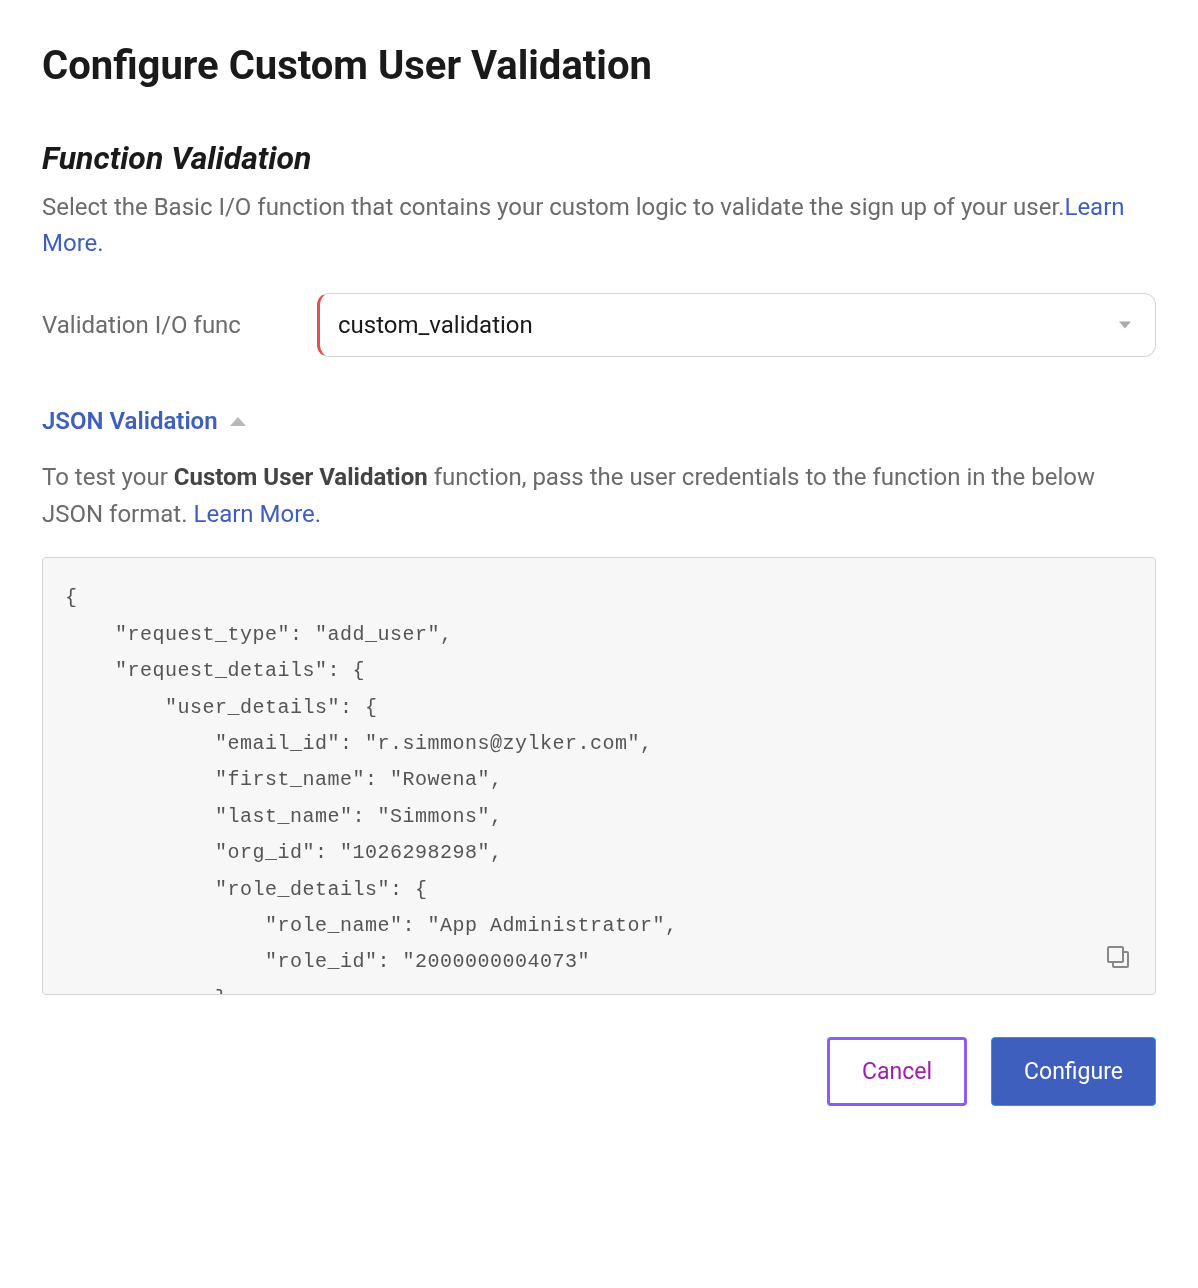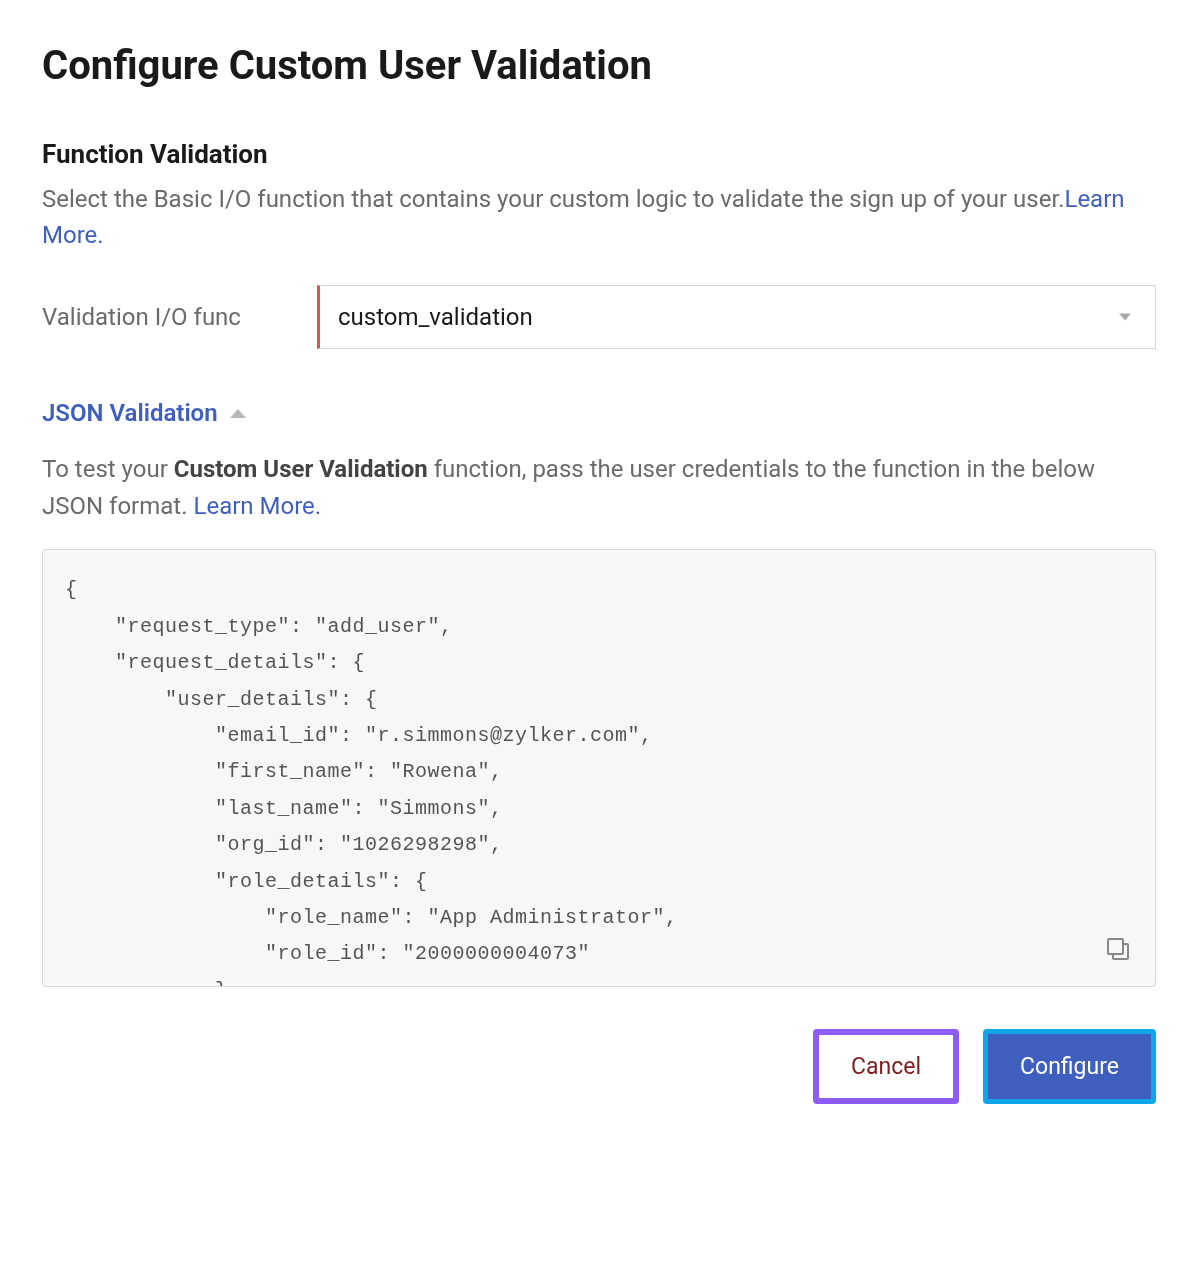--- a/index.html
+++ b/index.html
@@ -10,24 +10,25 @@
       padding: 42px;
       width: 1198px;
     }
     h1 {
       font-size: 40px;
       font-weight: 700;
       color: #1a1a1a;
       margin-bottom: 50px;
     }
     h2 {
-      font-size: 26px;
+      font-size: 32px;
       font-weight: 700;
       color: #1a1a1a;
       margin-bottom: 12px;
+      font-style: italic;
     }
     .description {
       font-size: 24px;
       color: #6b6b6b;
       line-height: 1.5;
       margin-bottom: 32px;
     }
     .description a {
       color: #3f5fbf;
       text-decoration: none;
@@ -41,21 +42,21 @@
       font-size: 24px;
       color: #6b6b6b;
       width: 275px;
       flex-shrink: 0;
     }
     .select-wrapper {
       position: relative;
       flex: 1;
       border: 1px solid #d6d6d6;
       border-left: 3px solid #e0524b;
-      border-radius: 0;
+      border-radius: 12px;
       height: 64px;
       display: flex;
       align-items: center;
       padding: 0 18px;
       font-size: 24px;
       color: #1a1a1a;
       cursor: pointer;
     }
     .select-wrapper .chevron {
       position: absolute;
@@ -153,27 +154,27 @@
     .btn {
       font-size: 23px;
       padding: 18px 32px;
       border-radius: 4px;
       cursor: pointer;
       border: 1px solid transparent;
       font-family: inherit;
     }
     .btn-secondary {
       background: #fff;
-      border: 6px solid #8b5cf6;
-      color: #7f1d1d;
+      border: 3px solid #8b5cf6;
+      color: #a21caf;
     }
     .btn-primary {
       background: #3f5fbf;
       color: #fff;
-      border: 5px solid #0ea5e9;
+      border: 1px solid #0ea5e9;
     }
   </style>
 </head>
 <body>
 
 <h1>Configure Custom User Validation</h1>
 
 <h2>Function Validation</h2>
 <p class="description">
   <span>Select the Basic I/O function that contains your custom logic to validate the sign up of your user.</span><a href="#">Learn More.</a>

